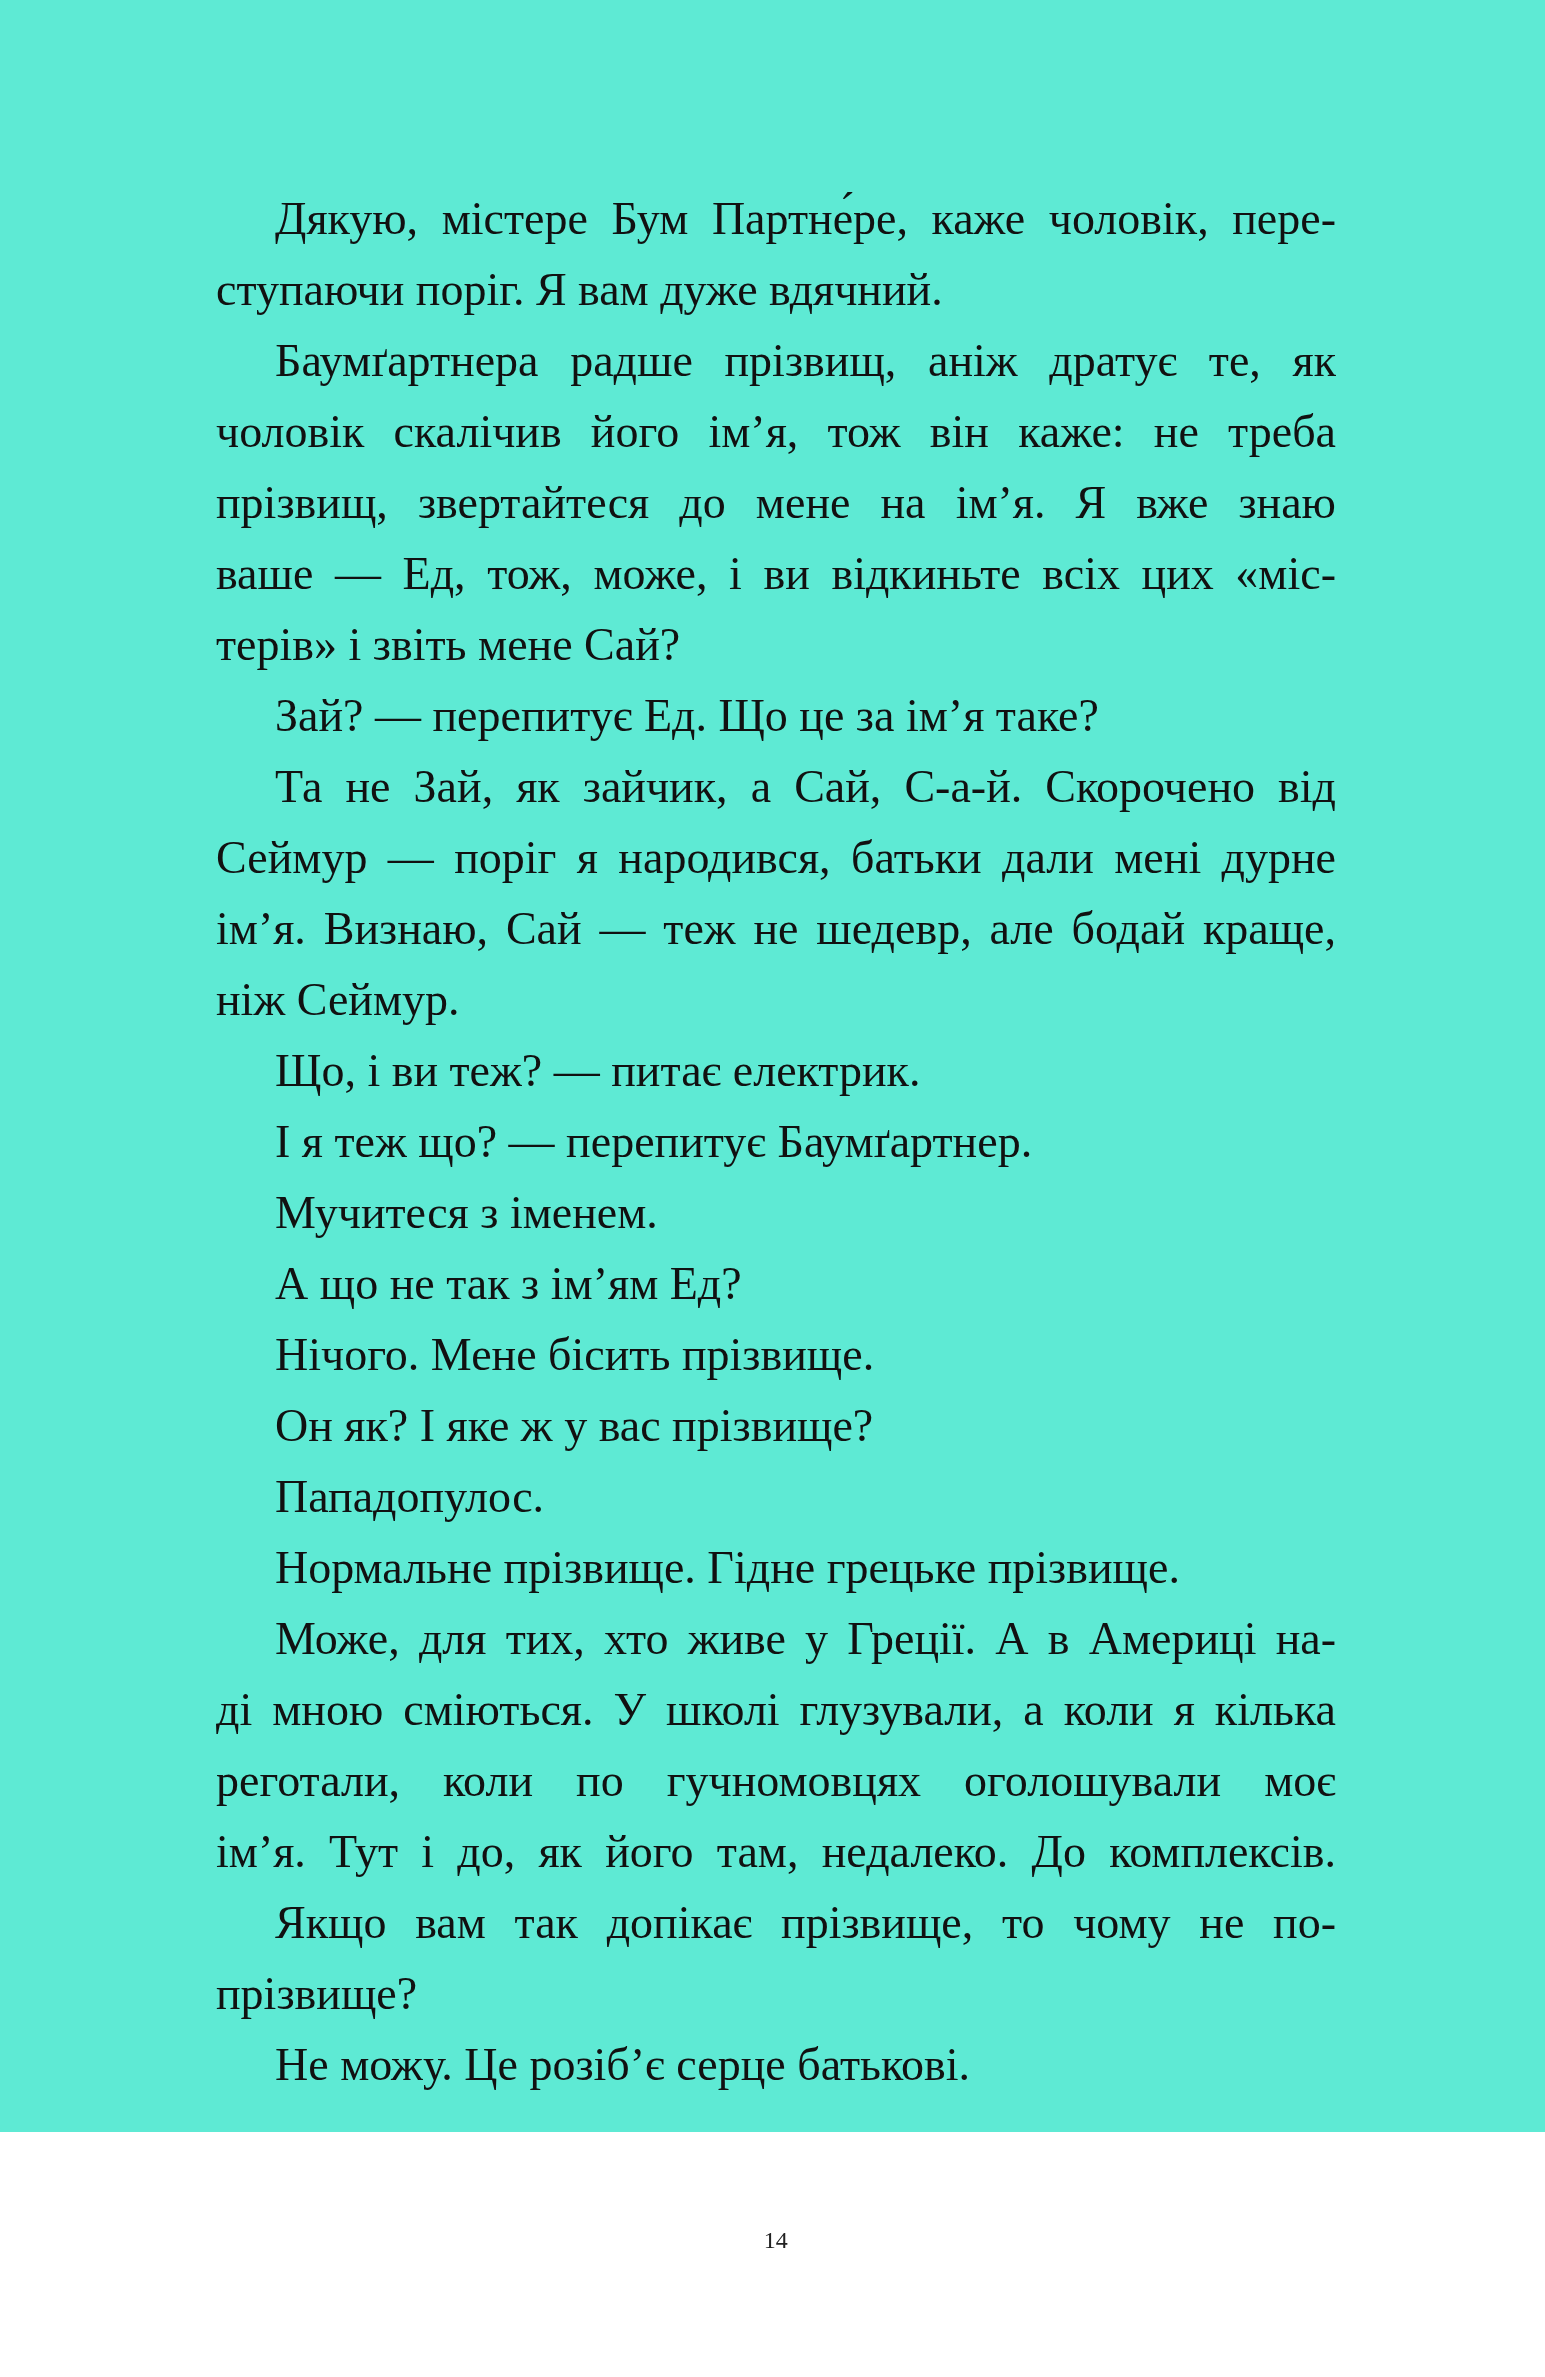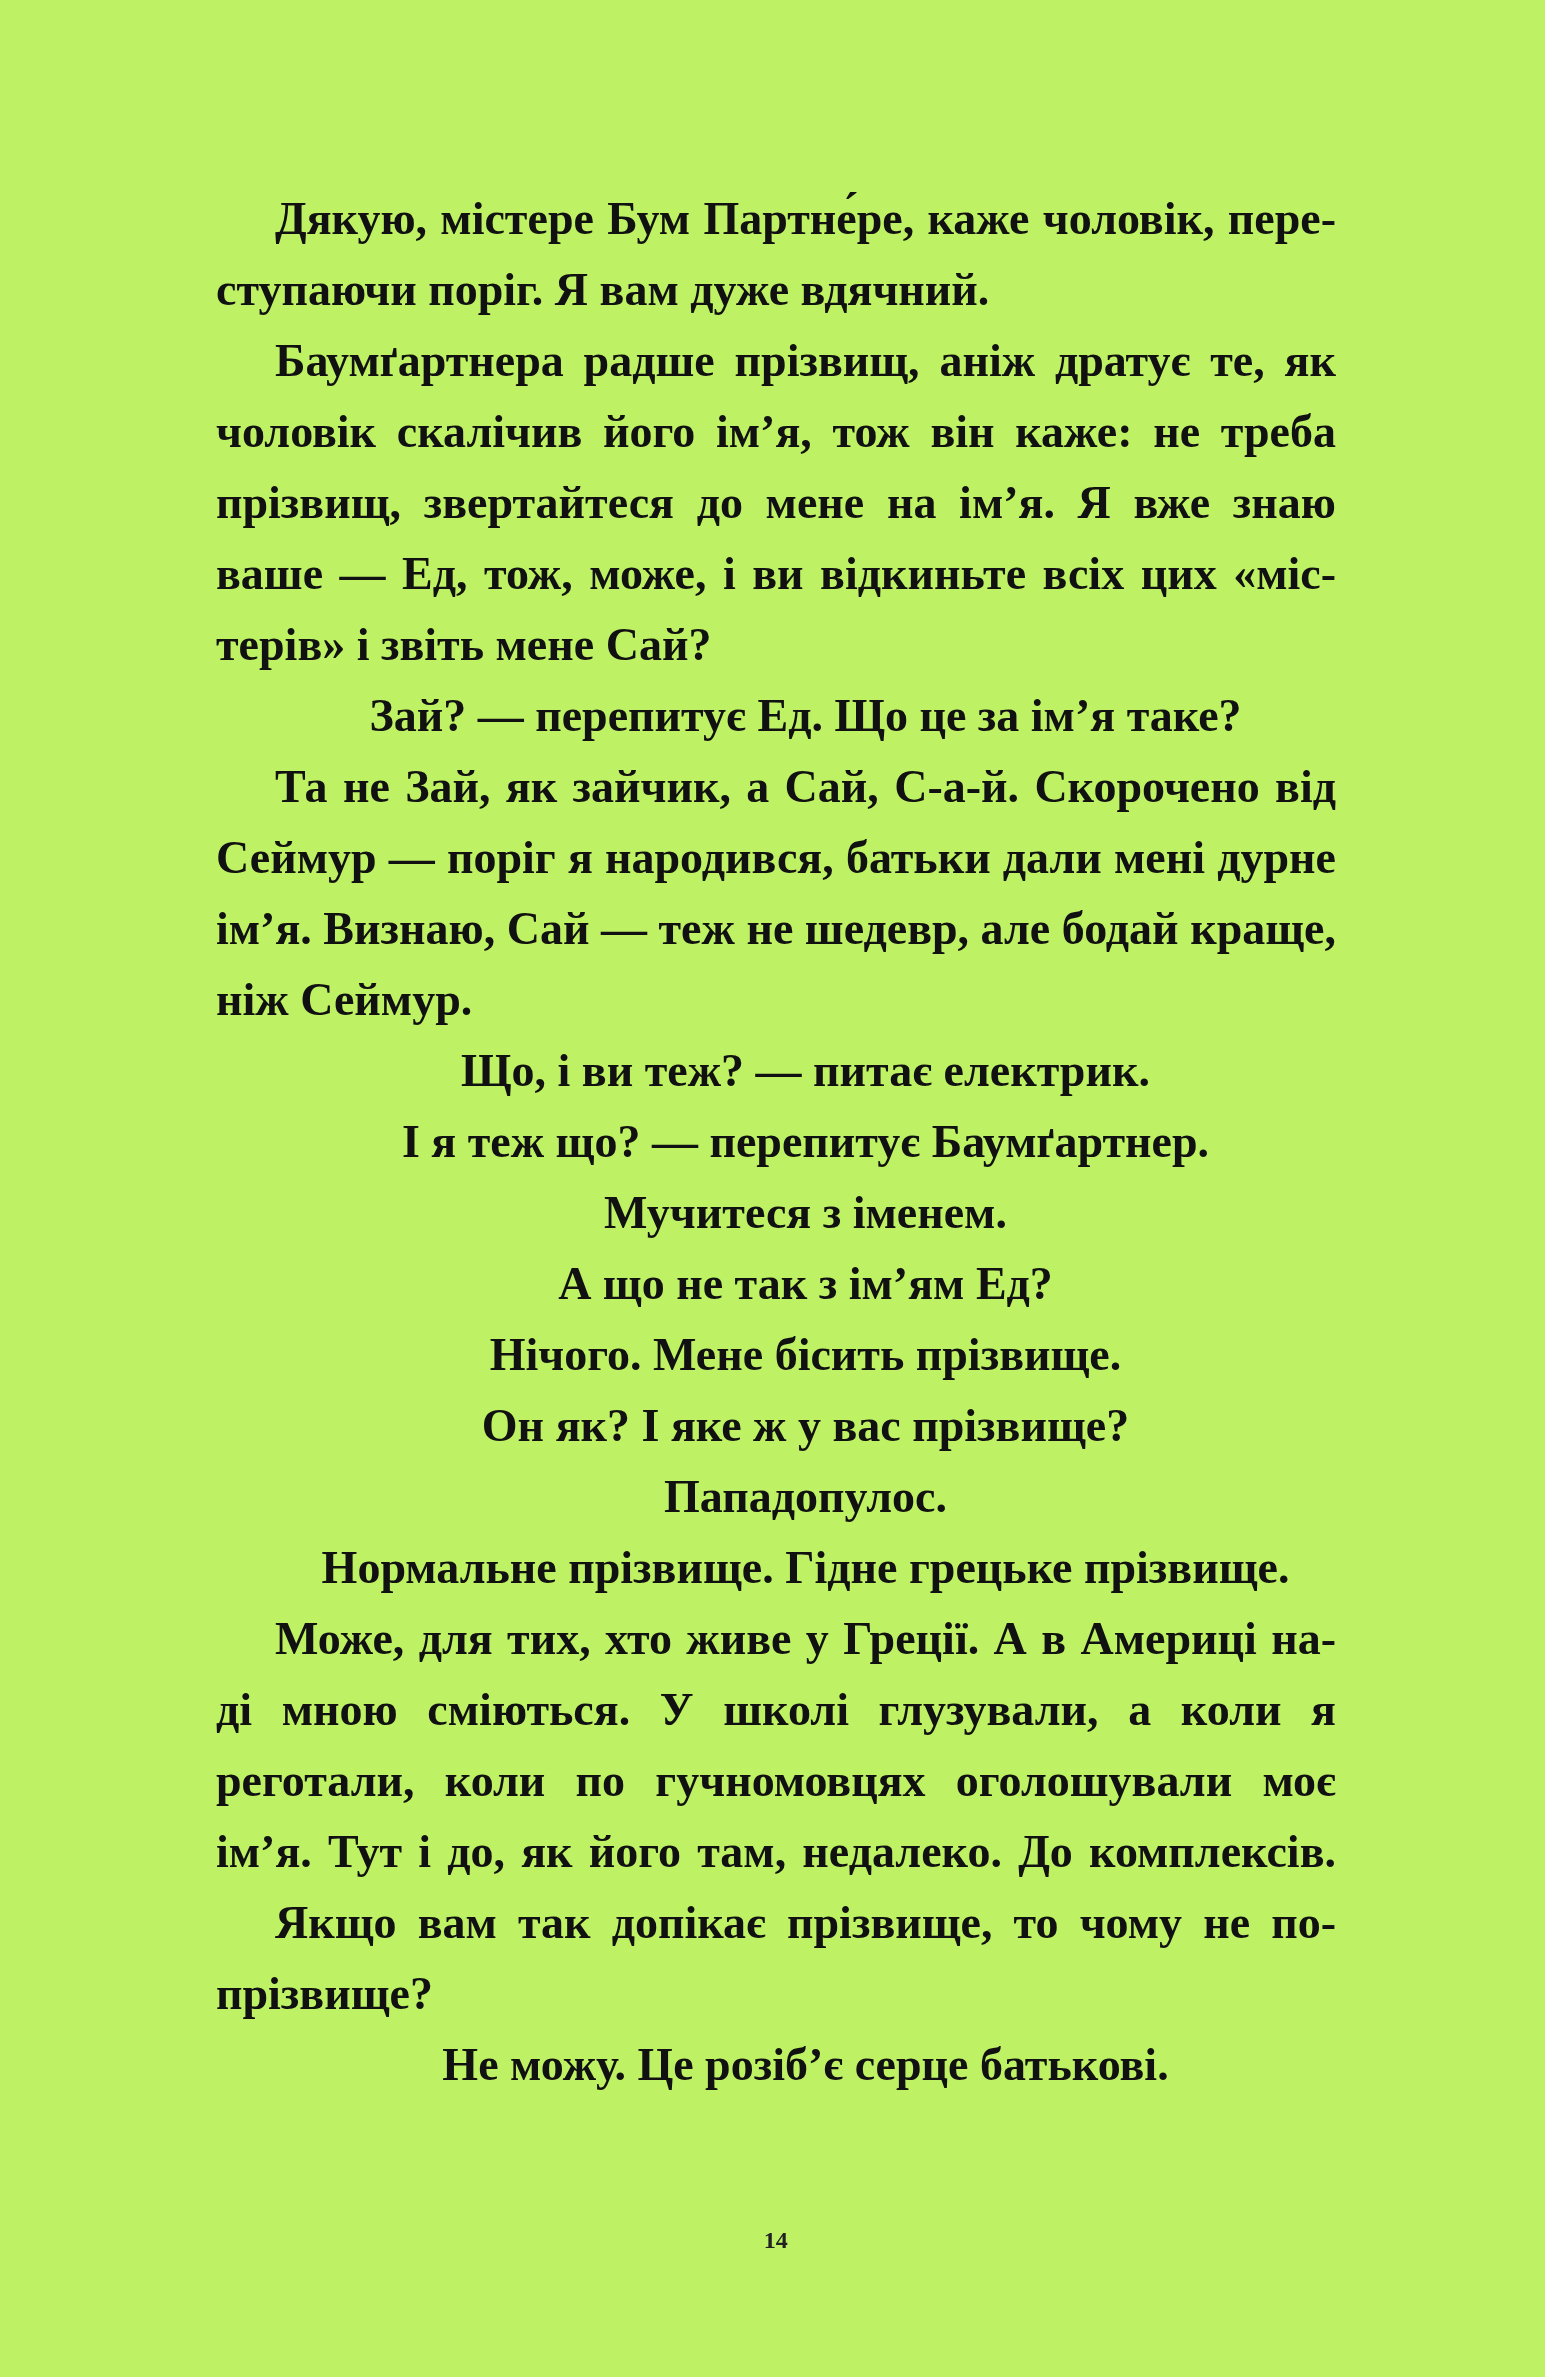--- a/index.html
+++ b/index.html
@@ -12,23 +12,22 @@
       height: 2377px;
       position: relative;
       overflow: hidden;
       color: #111111;
     }
     .page {
       position: absolute;
       left: 0;
       top: 0;
       width: 1545px;
-      height: 2377px;
-      background: #bef264;
-      font-weight: bold;
+      height: 2132px;
+      background: #5eead4;
     }
     .text-block {
       position: absolute;
       left: 216px;
       top: 183px;
       width: 1120px;
       font-family: "Liberation Serif", "DejaVu Serif", serif;
       font-size: 46px;
       line-height: 71px;
       letter-spacing: 0;
@@ -44,21 +43,20 @@
       text-align: justify;
       text-align-last: justify;
       white-space: normal;
       overflow: hidden;
     }
     .line.left {
       text-align: left;
     }
     .line.indent {
       padding-left: 59px;
-      text-align: center;
     }
     .page-number {
       position: absolute;
       left: 0;
       width: 1545px;
       top: 2220px;
       text-align: center;
       font-family: "Liberation Serif", "DejaVu Serif", serif;
       font-size: 24px;
       line-height: 40px;

